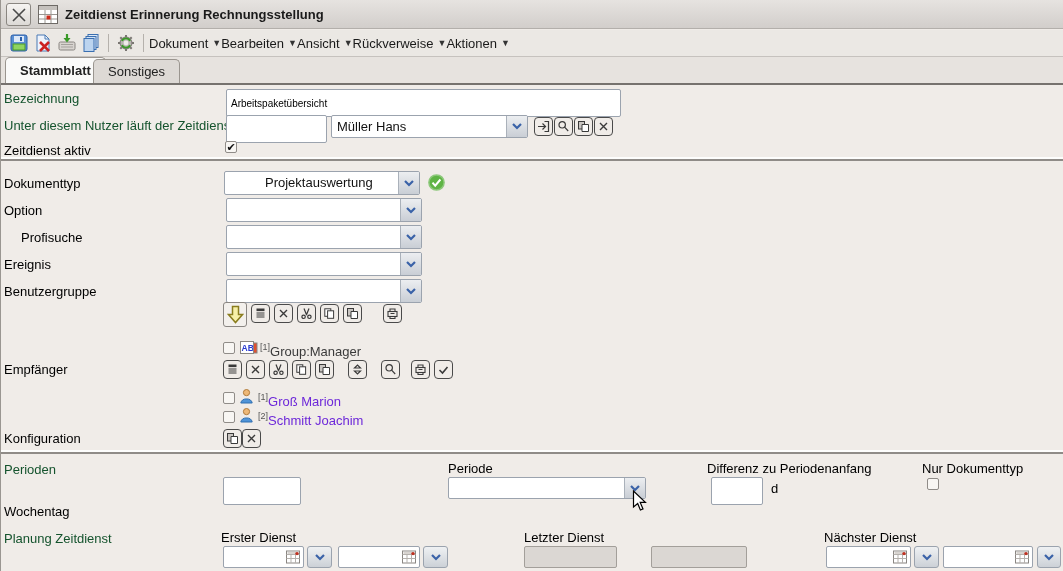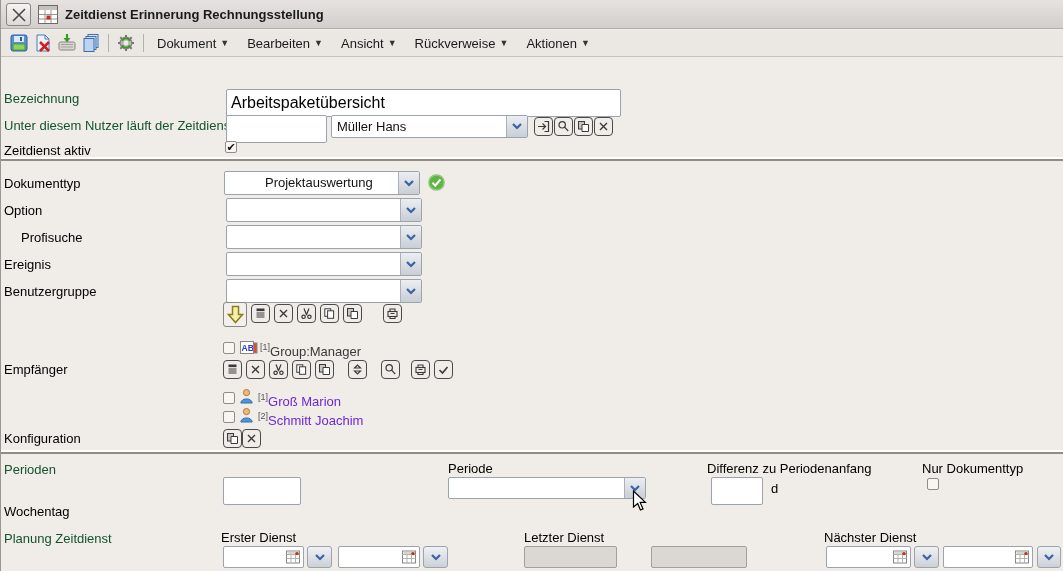--- a/index.html
+++ b/index.html
@@ -14,38 +14,38 @@
     background:linear-gradient(#f6f4f2,#dcd9d6);border:1px solid #8a8681;border-radius:3px;
     display:flex;align-items:center;justify-content:center;cursor:pointer;}
   .title-icon{position:absolute;left:37px;top:5px;}
   .win-title{position:absolute;left:64px;top:7px;font-weight:bold;color:#1a1a1a;}
 
   
   .toolbar{position:absolute;left:0;top:30px;width:1063px;height:27px;background:#ebe8e4;
     border-bottom:1px solid #c6c2be;display:flex;align-items:center;padding-left:6px;}
   .tb-ico{width:24px;height:22px;display:flex;align-items:center;justify-content:center;cursor:pointer;}
   .tb-sep{width:1px;height:18px;background:#b5b1ac;margin:0 5px;}
-  .menus{display:flex;align-items:center;gap:18px;margin-left:8px;}
+  .menus{display:flex;align-items:center;margin-left:0;}
   .menu{display:flex;align-items:center;gap:4px;color:#1a1a1a;cursor:pointer;}
   .menu .car{font-size:9px;color:#333;}
 
   
   .tabstrip{position:absolute;left:0;top:57px;width:1063px;height:28px;background:#e7e3df;
     border-bottom:2px solid #76726e;}
   .tab{position:absolute;bottom:0;height:24px;padding:0 14px;display:flex;align-items:center;
     border:1px solid #9a958f;border-bottom:none;border-radius:5px 5px 0 0;background:#ddd9d5;
     color:#222;cursor:pointer;}
   .tab.active{background:#fafaf9;font-weight:bold;height:26px;}
 
   
   .content{position:absolute;left:0;top:85px;width:1063px;height:486px;background:#f0ece8;}
   .lbl{position:absolute;color:#000;white-space:nowrap;}
   .lbl-red{position:absolute;color:#14532d;white-space:nowrap;}
   .tinput{position:absolute;height:21px;border:1px solid #9ba3ae;background:#fff;
-    font-family:inherit;font-size:16px;padding:13px 4px;border-radius:2px;}
+    font-family:inherit;font-size:10px;padding:13px 4px;border-radius:2px;}
   .tinput:disabled{background:#dbd7d3;border-color:#a39f9a;}
   .dd{position:absolute;height:24px;border:1px solid #9ba3ae;background:#fff;border-radius:2px;
     display:flex;align-items:stretch;cursor:pointer;}
   .dd .val{flex:1;padding:3px 5px;white-space:nowrap;overflow:hidden;}
   .dd .btn{width:21px;background:linear-gradient(#eceef1,#c9ced5);border-left:1px solid #aab1ba;
     display:flex;align-items:center;justify-content:center;border-radius:0 1px 1px 0;}
   .chevbtn{position:absolute;height:22px;width:25px;border:1px solid #9ba3ae;border-radius:3px;
     background:linear-gradient(#eff1f3,#ccd1d7);display:flex;align-items:center;justify-content:center;cursor:pointer;}
   .ib{position:absolute;width:19px;height:19px;border:1px solid #4a4a4a;border-radius:4px;
     display:flex;align-items:center;justify-content:center;background:transparent;cursor:pointer;}
@@ -142,20 +142,28 @@
           <span>Rückverweise</span>
           <span class="car">▼</span>
         </div>
       <div class="menu">
           <span>Aktionen</span>
           <span class="car">▼</span>
         </div>
     </div>
   </div>
 
+  <div class="tabstrip">
+    <div class="tab active" style="left:4px;">
+        <span>Stammblatt</span>
+      </div>
+    <div class="tab" style="left:92px;">
+        <span>Sonstiges</span>
+      </div>
+  </div>
 
   <div class="content">
 
     <div class="lbl-red" style="left:3px;top:6px;">Bezeichnung</div>
     <input class="tinput" style="left: 225px; top: 4px; width: 395px;" value="Arbeitspaketübersicht">
 
     <div class="lbl-red" style="left:3px;top:33px;">Unter diesem Nutzer läuft der Zeitdienst</div>
     <input class="tinput" style="left: 225px; top: 30px; width: 101px; height: 23px;" value="">
     <div class="dd" style="left:330px;top:30px;width:197px;height:23px;">
       <span class="val">Müller Hans</span>

